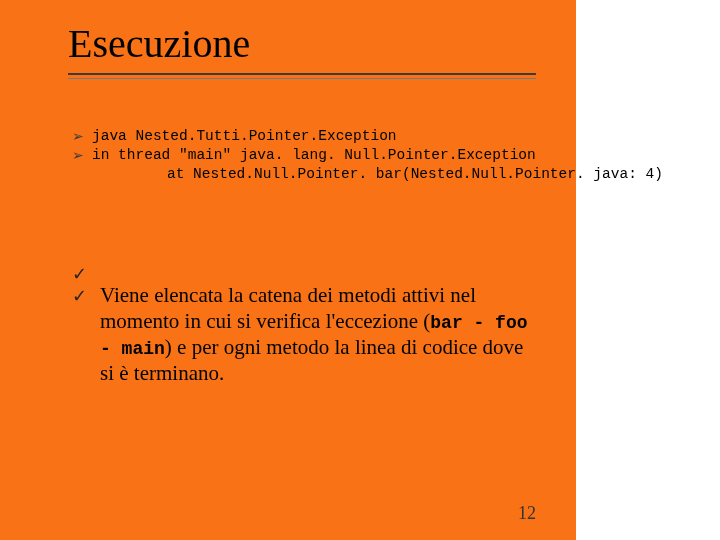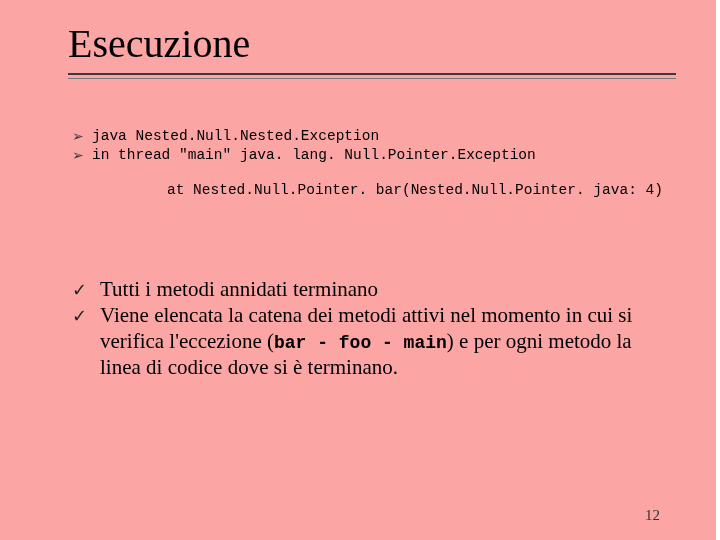--- a/index.html
+++ b/index.html
@@ -7,23 +7,23 @@
     padding: 0;
     width: 720px;
     height: 540px;
     background: #ffffff;
     font-family: "Times New Roman", Times, serif;
     color: #000000;
     overflow: hidden;
   }
   .page {
     position: relative;
-    width: 716px;
+    width: 576px;
     height: 540px;
-    background: #fca5a5;
+    background: #f97316;
     box-sizing: border-box;
   }
   .inner {
     position: absolute;
     left: 68px;
     top: 20px;
     right: 40px;
     bottom: 30px;
   }
   .title {
@@ -58,21 +58,20 @@
     font-size: 14px;
     padding-top: 1px;
   }
   .code-text {
     font-family: "Courier New", Courier, monospace;
     font-size: 14.5px;
     white-space: pre;
   }
   .indent-at {
     padding-left: 75px;
-    margin-top: 16px;
   }
   .body-block {
     margin-top: 78px;
     margin-left: 4px;
   }
   .body-row {
     display: flex;
     align-items: flex-start;
   }
   .check {
@@ -89,56 +88,55 @@
     line-height: 1.22;
     max-width: 570px;
   }
   .body-text .mono {
     font-family: "Courier New", Courier, monospace;
     font-size: 18px;
     font-weight: bold;
   }
   .pagenum {
     position: absolute;
-    right: 56px;
+    right: 40px;
     bottom: 16px;
     font-family: "Times New Roman", Times, serif;
-    font-size: 15px;
+    font-size: 18px;
     color: #333;
   }
 </style>
 </head>
 <body>
 
 <div class="page">
   <div class="inner">
 
     <h1 class="title">Esecuzione</h1>
     <hr class="hr1">
     <hr class="hr2">
 
     <div class="code-block">
       <div class="code-row">
         <span class="bullet">➢</span>
-        <span class="code-text">java Nested.Null.Nested.Exception</span>
+        <span class="code-text">java Nested.Tutti.Pointer.Exception</span>
       </div>
       <div class="code-row">
         <span class="bullet">➢</span>
         <span class="code-text">in thread "main" java. lang. Null.Pointer.Exception</span>
       </div>
       <div class="code-row">
         <span class="bullet"></span>
         <span class="code-text indent-at">at Nested.Null.Pointer. bar(Nested.Null.Pointer. java: 4)</span>
       </div>
     </div>
 
     <div class="body-block">
       <div class="body-row">
         <span class="check">✓</span>
-        <span class="body-text">Tutti i metodi annidati terminano</span>
       </div>
       <div class="body-row">
         <span class="check">✓</span>
         <span class="body-text">
           <span>Viene elencata la catena dei metodi attivi nel momento in cui si verifica l'eccezione (</span><span class="mono">bar - foo - main</span><span>) e per ogni metodo la linea di codice dove si è terminano.</span>
         </span>
       </div>
     </div>
 
   </div>

